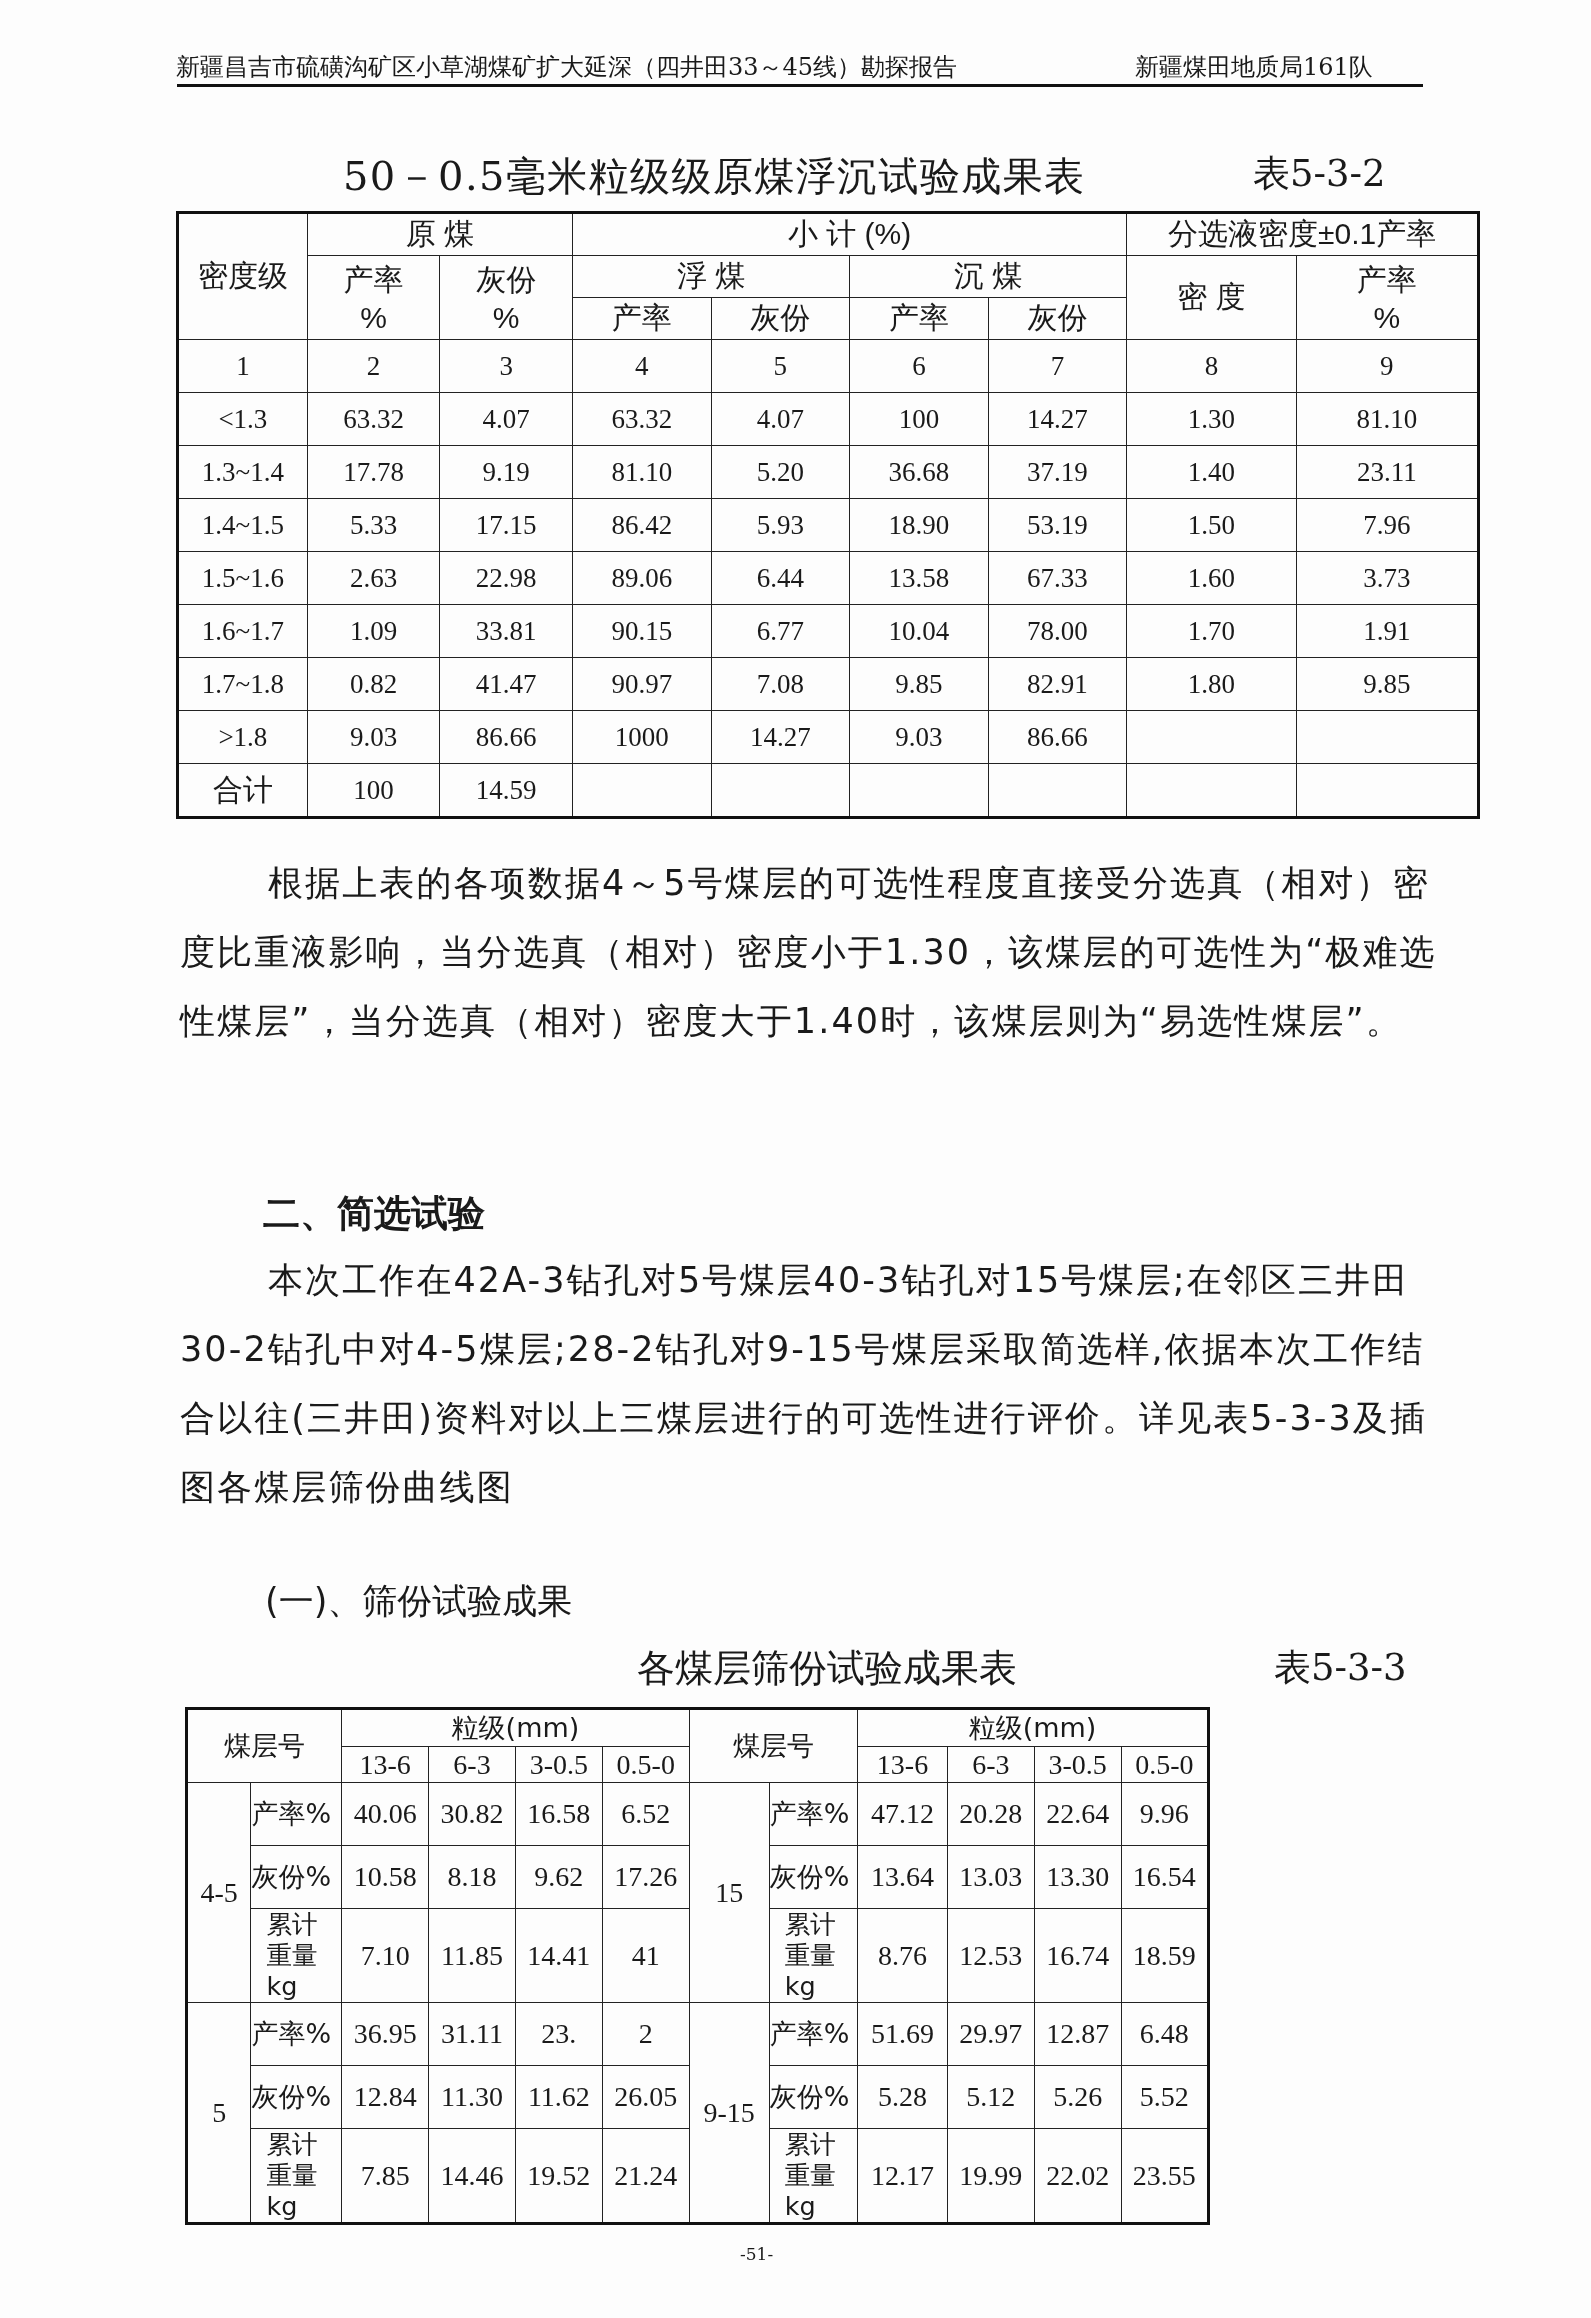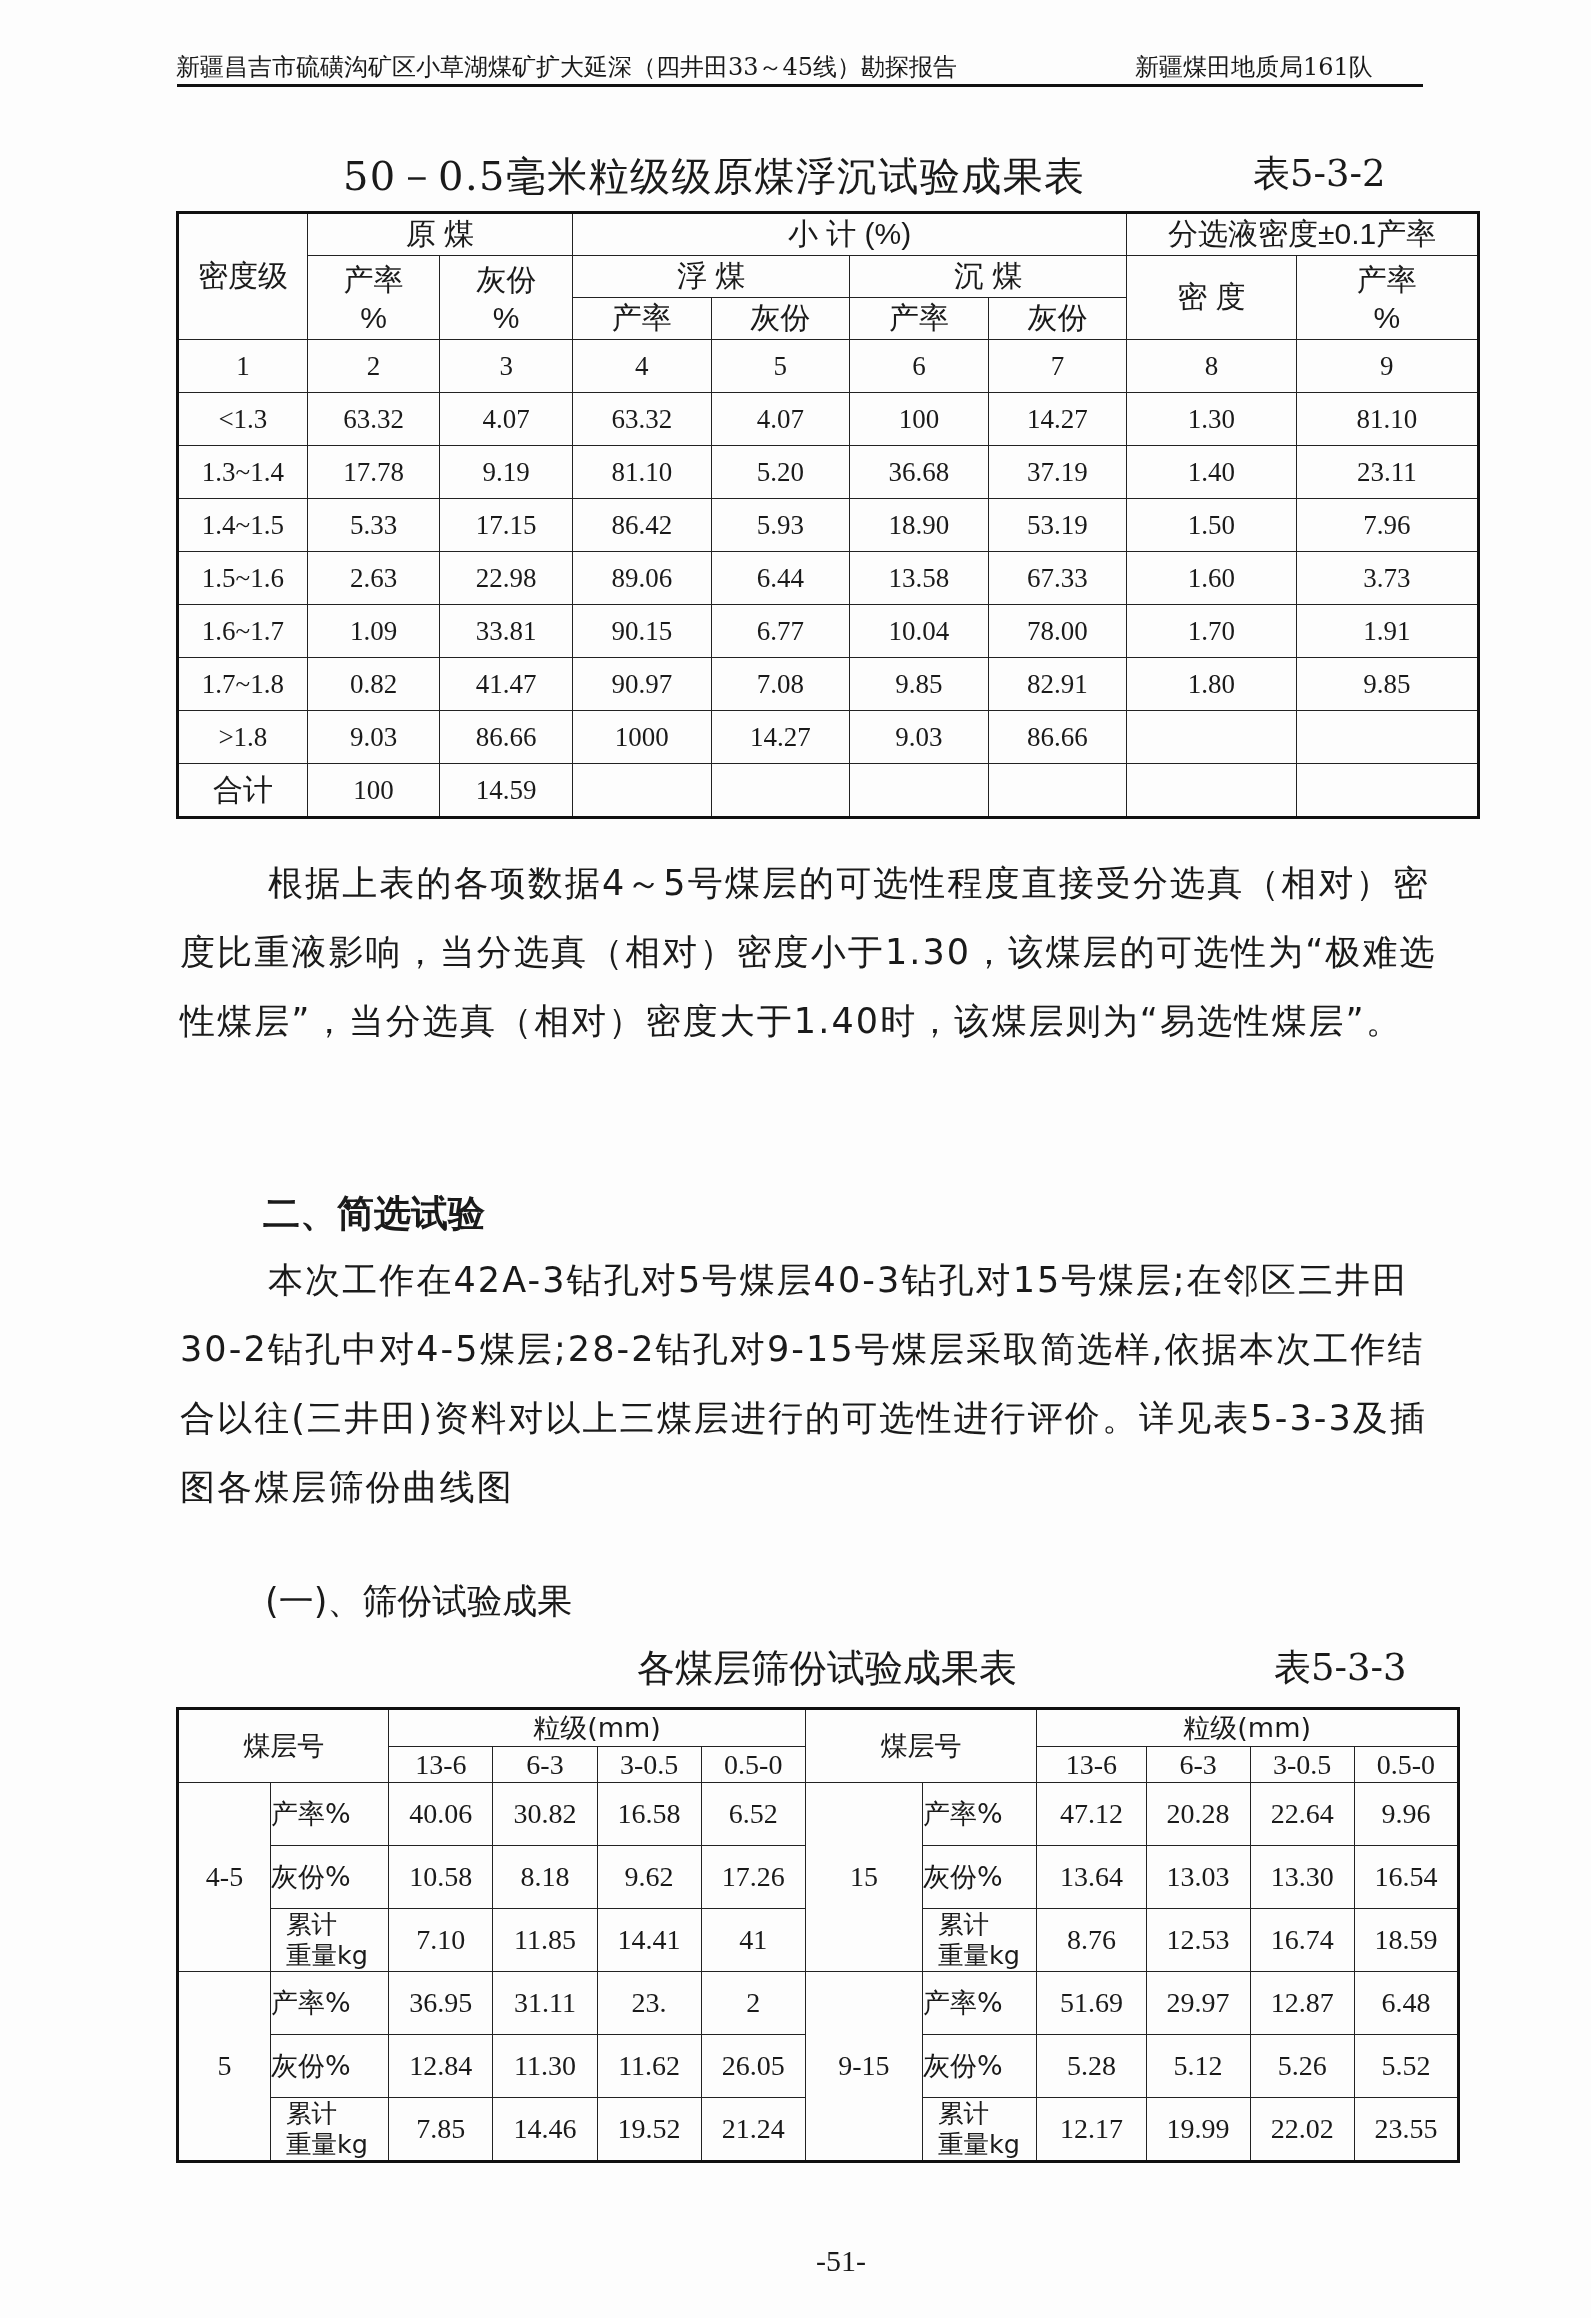--- a/index.html
+++ b/index.html
@@ -25,29 +25,29 @@
           font-family:"DejaVu Sans","Liberation Sans",sans-serif; width:1260px; }
   .p1 { left:180px; top:849px; text-indent:88px; }
   .sec { left:263px; top:1189px; font-size:37px; font-weight:bold;
          font-family:"DejaVu Sans","Liberation Sans",sans-serif; }
   .p2 { left:180px; top:1246px; text-indent:88px; }
   .sub { left:265px; top:1578px; font-size:35px;
          font-family:"DejaVu Sans","Liberation Sans",sans-serif; }
   .t2-title { left:637px; top:1643px; font-size:38px;
               font-family:"DejaVu Sans","Liberation Sans",sans-serif; }
   .t2-no { left:1274px; top:1643px; font-size:37px; }
-  .t2 { left:176px; top:1707px; width:1284px; border:3.5px solid #111; }
+  .t2 { left:185px; top:1707px; width:1025px; border:3.5px solid #111; }
   .t2 td { font-size:28px; }
   .t2 td.h { font-family:"DejaVu Sans","Liberation Sans",sans-serif; font-size:27px; }
   .t2 .hr1 td { height:33px; }
   .t2 .hr2 td { height:35px; }
   .t2 .dr td { height:62px; }
   .t2 td.lbl { text-align:left; }
   .t2 td.lbl2 { text-align:left; padding-left:15px; line-height:31px; font-size:25.5px; }
-  .page-no { left:816px; top:2244px; font-size:30px;font-family:Liberation Serif, serif; }
+  .page-no { left:740px; top:2244px; font-size:17px; }
 </style>
 </head>
 <body>
 
 <div class="abs header">
   <span class="left">新疆昌吉市硫磺沟矿区小草湖煤矿扩大延深（四井田33～45线）勘探报告</span>
   <span class="right">新疆煤田地质局161队</span>
 </div>
 <div class="abs header-rule"></div>
 

